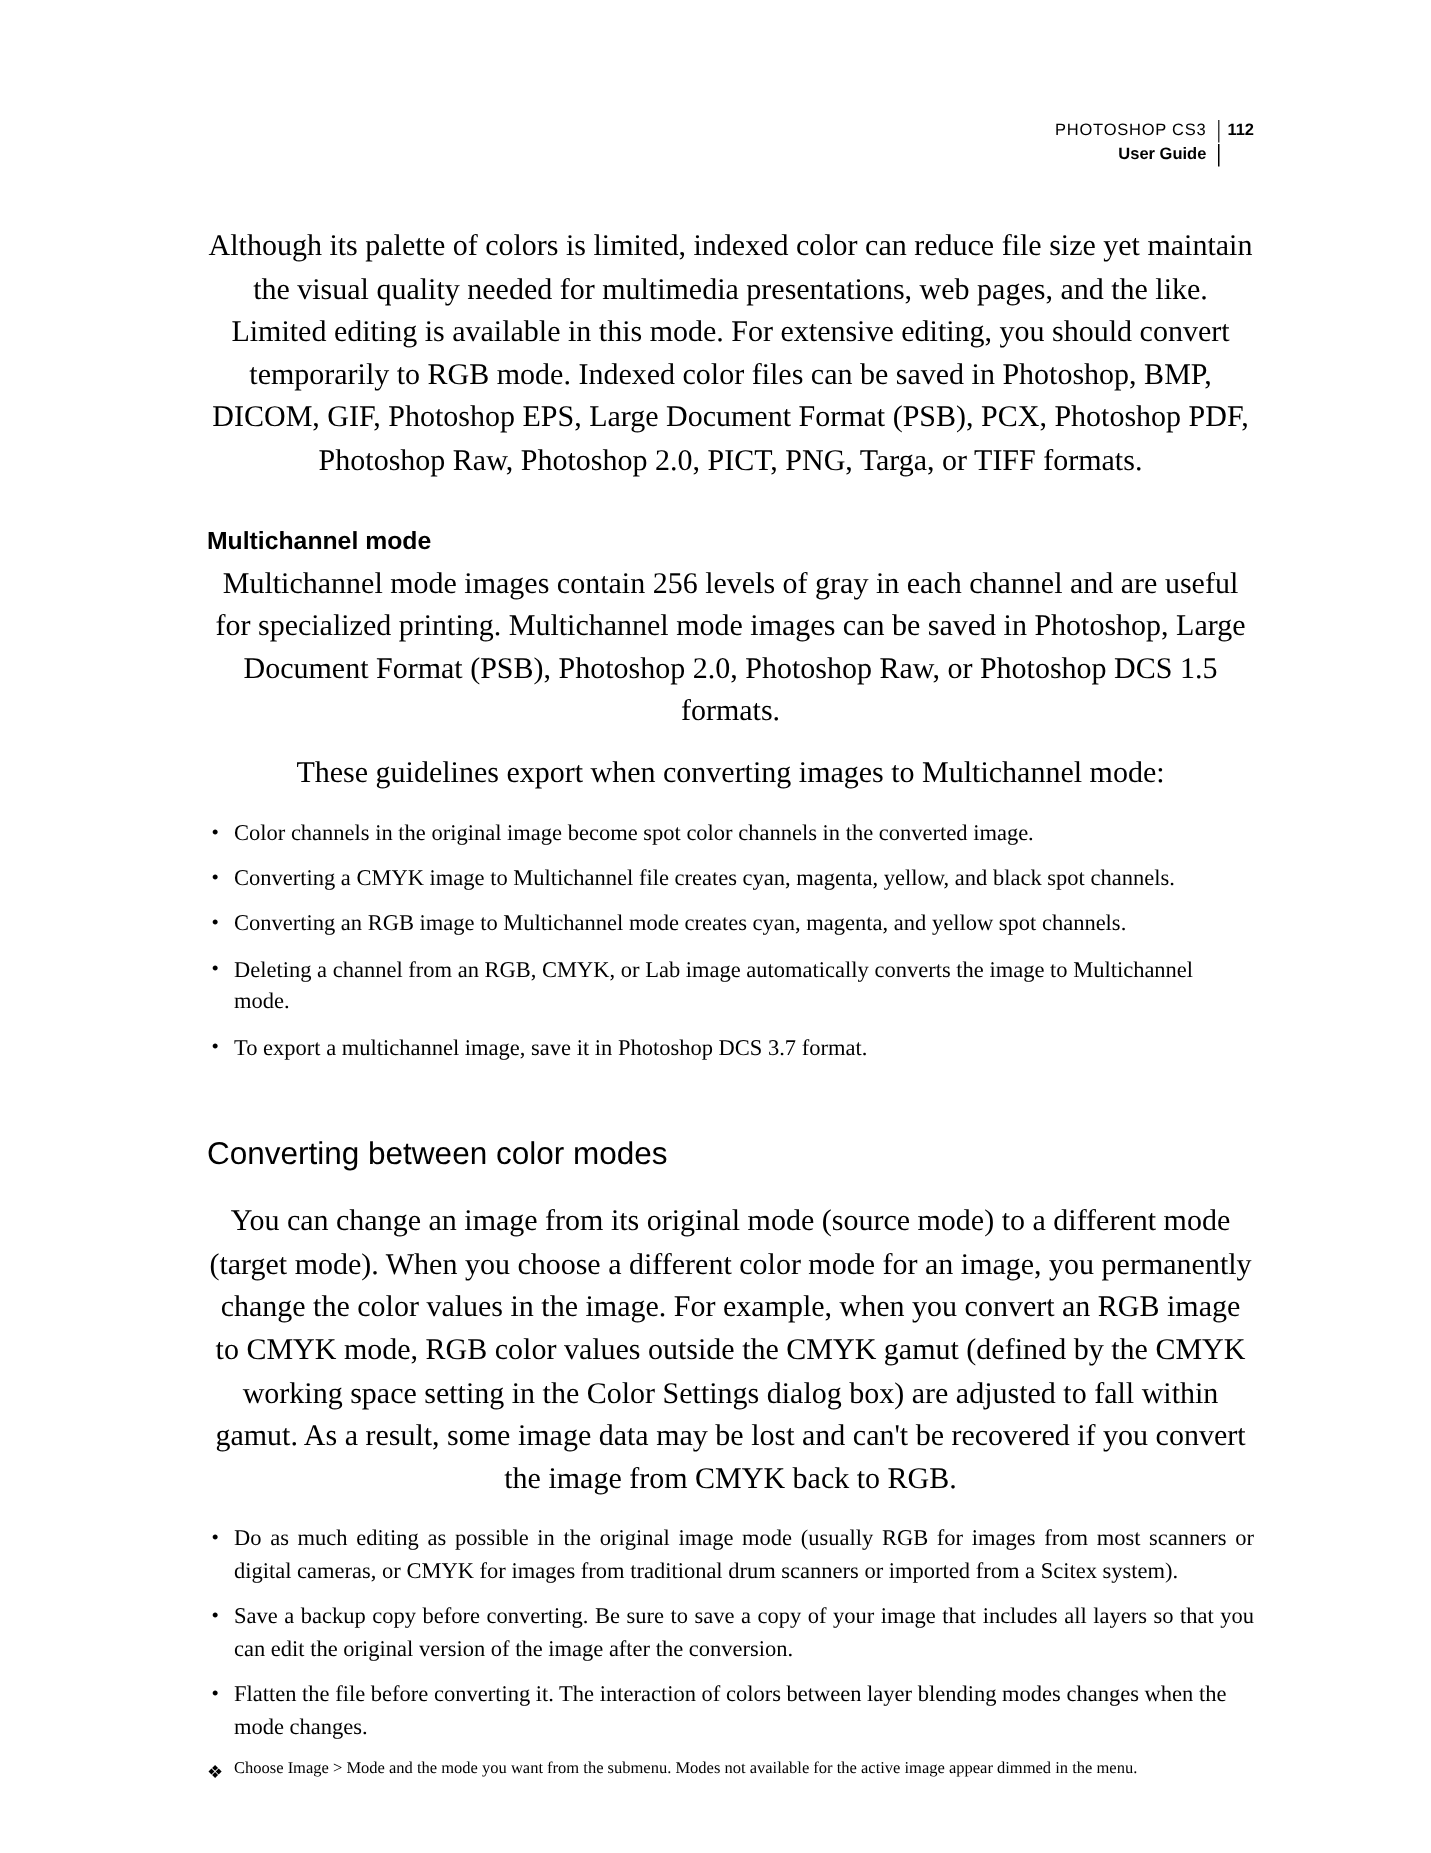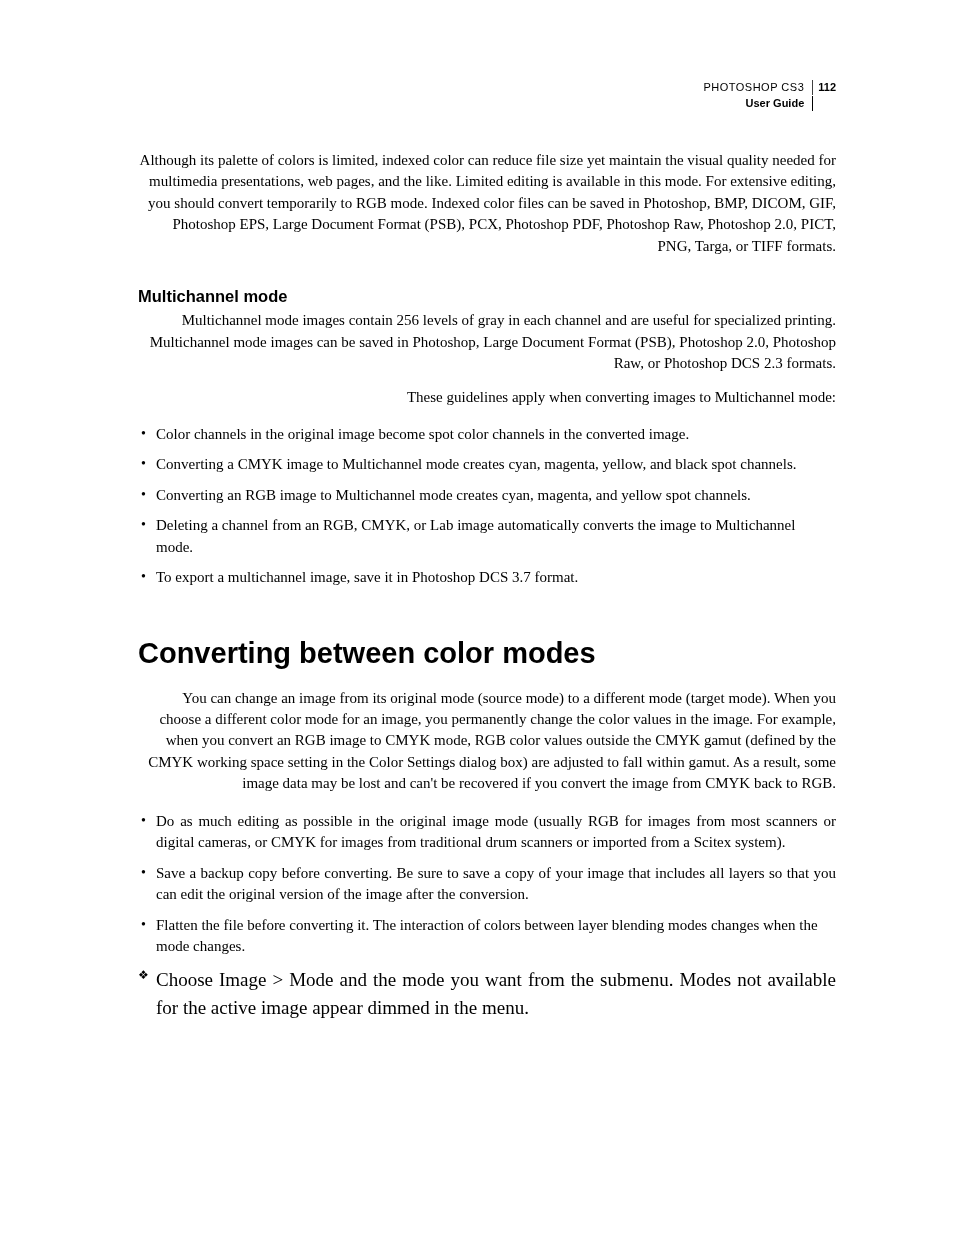--- a/index.html
+++ b/index.html
@@ -42,35 +42,35 @@
     font-weight: 700;
     padding-right: 8px;
     border-right: 1px solid #000;
     display: inline-block;
     margin-top:1px;
   }
   .content {
     margin-top: 70px;
   }
   p.body {
-    font-size: 15px;
+    font-size: 20px;
     line-height: 1.43;
     margin: 0 0 12px 0;
-    text-align: right;
+    text-align: center;
   }
   h2.subhead {
     font-family: "Myriad Pro", "Helvetica Neue", Arial, sans-serif;
     font-weight: 700;
     font-size: 16.5px;
     margin: 30px 0 4px 0;
   }
   h1.section {
     font-family: "Myriad Pro", "Helvetica Neue", Arial, sans-serif;
-    font-weight: 700;
-    font-size: 29px;
+    font-weight: 400;
+    font-size: 21px;
     margin: 48px 0 18px 0;
   }
   ul.bullets {
     list-style: none;
     padding: 0;
     margin: 16px 0 8px 0;
   }
   ul.bullets li {
     font-size: 15px;
     line-height: 1.43;
@@ -79,21 +79,21 @@
     margin: 0 0 9px 0;
   }
   ul.bullets li::before {
     content: "•";
     position: absolute;
     left: 3px;
     top: 0;
     font-size: 14px;
   }
   .diamond-line {
-    font-size: 19px;
+    font-size: 11px;
     line-height: 1.43;
     padding-left: 18px;
     position: relative;
     margin: 0 0 12px 0;
     text-align: justify;
   }
   .diamond-line::before {
     content: "❖";
     position: absolute;
     left: 0;
@@ -113,25 +113,25 @@
     <span class="guide">User Guide</span><span class="pagenum" style="visibility:hidden">112</span>
   </div>
 </div>
 
 <div class="page">
   <div class="content">
 
     <p class="body">Although its palette of colors is limited, indexed color can reduce file size yet maintain the visual quality needed for multimedia presentations, web pages, and the like. Limited editing is available in this mode. For extensive editing, you should convert temporarily to RGB mode. Indexed color files can be saved in Photoshop, BMP, DICOM, GIF, Photoshop EPS, Large Document Format (PSB), PCX, Photoshop PDF, Photoshop Raw, Photoshop 2.0, PICT, PNG, Targa, or TIFF formats.</p>
 
     <h2 class="subhead">Multichannel mode</h2>
-    <p class="body just">Multichannel mode images contain 256 levels of gray in each channel and are useful for specialized printing. Multichannel mode images can be saved in Photoshop, Large Document Format (PSB), Photoshop 2.0, Photoshop Raw, or Photoshop DCS 2.3 formats.</p>
-    <p class="body">These guidelines apply when converting images to Multichannel mode:</p>
+    <p class="body just">Multichannel mode images contain 256 levels of gray in each channel and are useful for specialized printing. Multichannel mode images can be saved in Photoshop, Large Document Format (PSB), Photoshop 2.0, Photoshop Raw, or Photoshop DCS 1.5 formats.</p>
+    <p class="body">These guidelines export when converting images to Multichannel mode:</p>
     <ul class="bullets">
       <li>Color channels in the original image become spot color channels in the converted image.</li>
-      <li>Converting a CMYK image to Multichannel mode creates cyan, magenta, yellow, and black spot channels.</li>
+      <li>Converting a CMYK image to Multichannel file creates cyan, magenta, yellow, and black spot channels.</li>
       <li>Converting an RGB image to Multichannel mode creates cyan, magenta, and yellow spot channels.</li>
       <li>Deleting a channel from an RGB, CMYK, or Lab image automatically converts the image to Multichannel mode.</li>
       <li>To export a multichannel image, save it in Photoshop DCS 3.7 format.</li>
     </ul>
 
     <h1 class="section">Converting between color modes</h1>
 
     <p class="body just">You can change an image from its original mode (source mode) to a different mode (target mode). When you choose a different color mode for an image, you permanently change the color values in the image. For example, when you convert an RGB image to CMYK mode, RGB color values outside the CMYK gamut (defined by the CMYK working space setting in the Color Settings dialog box) are adjusted to fall within gamut. As a result, some image data may be lost and can't be recovered if you convert the image from CMYK back to RGB.</p>
     <ul class="bullets">
       <li class="just">Do as much editing as possible in the original image mode (usually RGB for images from most scanners or digital cameras, or CMYK for images from traditional drum scanners or imported from a Scitex system).</li>

